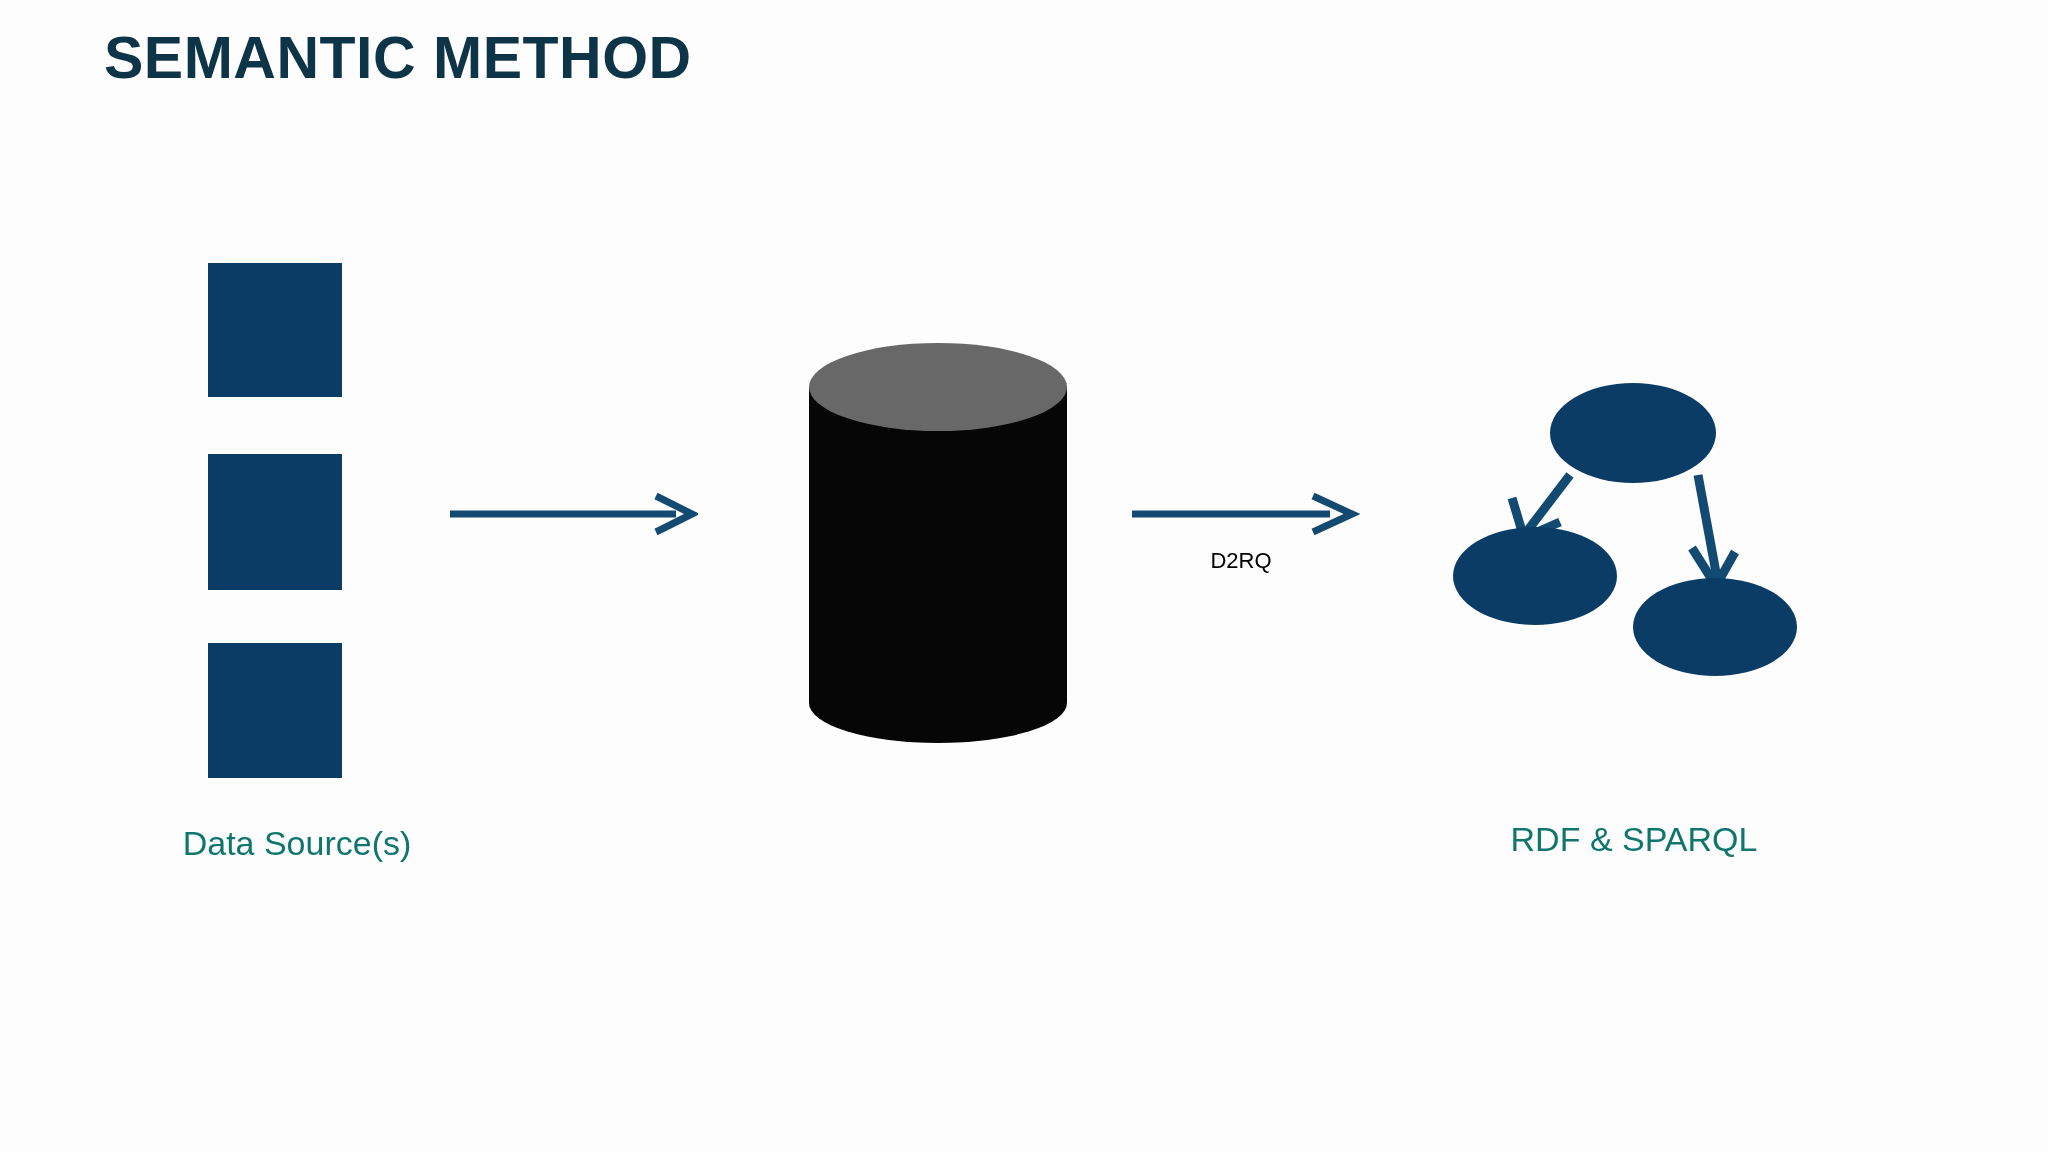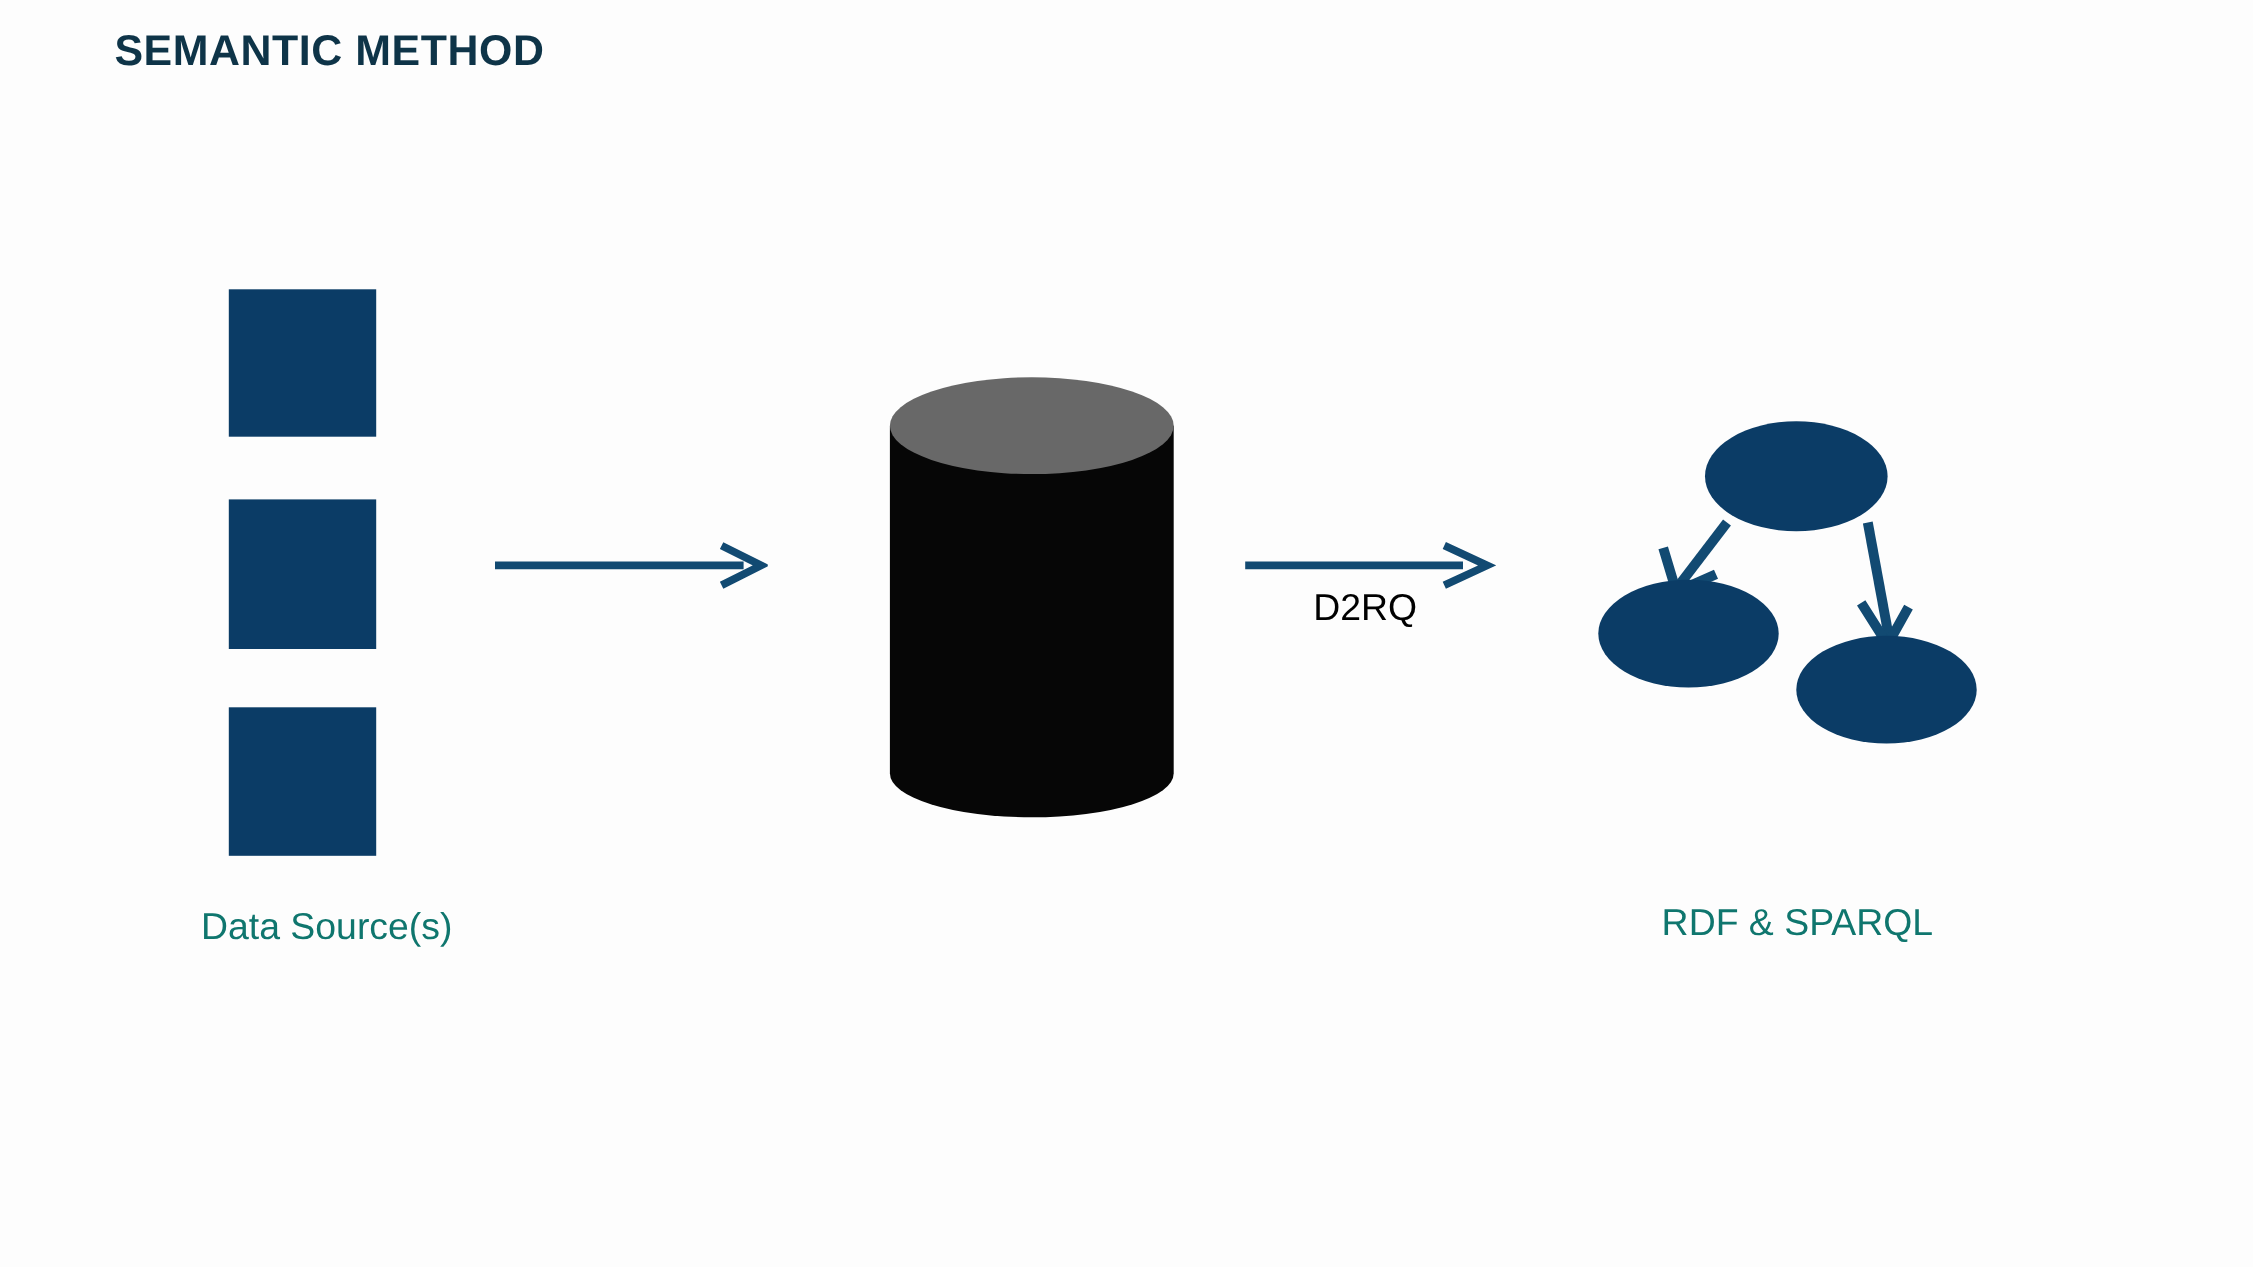--- a/index.html
+++ b/index.html
@@ -15,21 +15,21 @@
     background: #fdfdfd;
     overflow: hidden;
     font-family: "Liberation Sans", sans-serif;
   }
 
   
   #slide-title {
     position: absolute;
     left: 104px;
     top: 26px;
-    font-size: 39px;
+    font-size: 59px;
     font-weight: bold;
     letter-spacing: 0.5px;
     color: #0e3448;
     white-space: nowrap;
     line-height: 1.1;
   }
 
   
   .stage {
     position: absolute;
@@ -77,24 +77,24 @@
 
   
   .flow-arrow { position: absolute; }
   #arrow-1 { left: 448px; top: 492px; }
   #arrow-2 { left: 1130px; top: 492px; }
 
   
   #d2rq-label {
     position: absolute;
     left: 1130px;
-    top: 534px;
+    top: 548px;
     width: 222px;
     text-align: center;
-    font-size: 34px;
+    font-size: 22px;
     color: #000000;
     white-space: nowrap;
   }
 
   
   #rdf-graph {
     position: absolute;
     left: 1440px;
     top: 370px;
     width: 380px;

